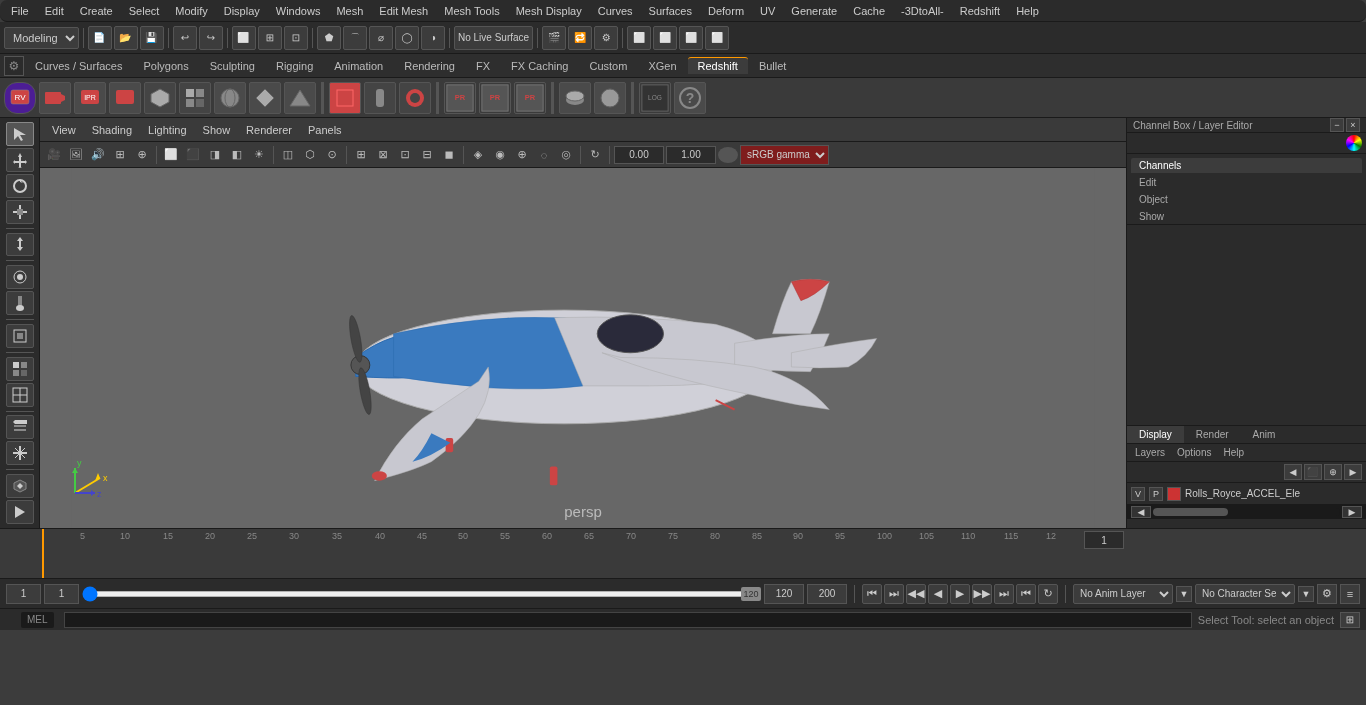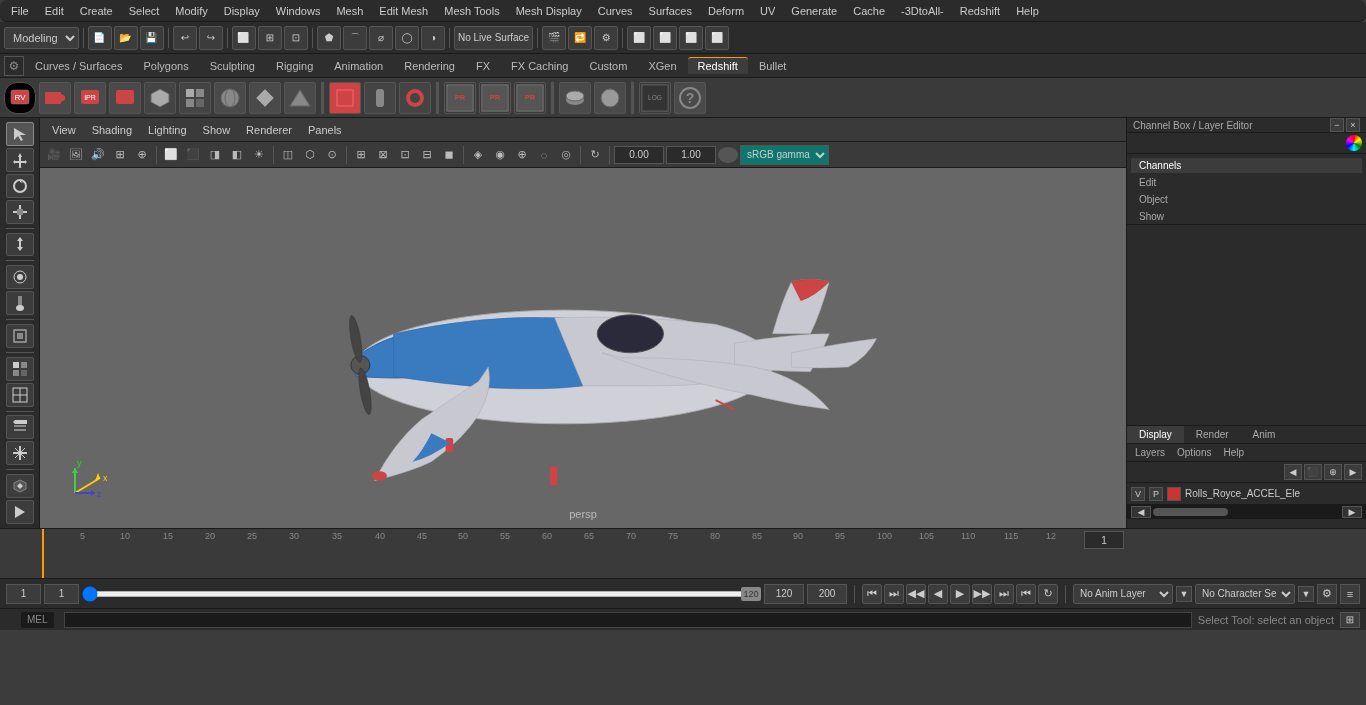--- a/index.html
+++ b/index.html
@@ -37,21 +37,21 @@
     #viewport-area { flex: 1; display: flex; flex-direction: column; background: #676767; position: relative; }
 
     
     #viewport-header { display: flex; align-items: center; height: 24px; background: #3a3a3a; border-bottom: 1px solid #1a1a1a; padding: 0 6px; gap: 4px; }
     .vp-menu-item { padding: 2px 6px; cursor: pointer; color: #ccc; font-size: 11px; }
 
     
     #viewport-toolbar { display: flex; align-items: center; height: 26px; background: #3a3a3a; border-bottom: 1px solid #1a1a1a; padding: 0 4px; gap: 2px; flex-wrap: nowrap; }
     .vp-btn { height: 20px; min-width: 20px; background: transparent; border: none; cursor: pointer; display: flex; align-items: center; justify-content: center; color: #bbb; font-size: 11px; border-radius: 2px; padding: 0 2px; }
     .vp-input-small { width: 50px; height: 18px; background: #2b2b2b; border: 1px solid #555; color: #ccc; font-size: 10px; text-align: center; }
-    .vp-select { height: 20px; background: #0f766e; border: 1px solid #555; color: #ccc; font-size: 10px; padding: 0 2px; }
+    .vp-select { height: 20px; background: #7f1d1d; border: 1px solid #555; color: #ccc; font-size: 10px; padding: 0 2px; }
 
     
     #viewport-canvas { flex: 1; position: relative; overflow: hidden; background: #676767; }
     #viewport-canvas svg { position: absolute; top: 0; left: 0; width: 100%; height: 100%; }
     #viewport-label { position: absolute; bottom: 8px; left: 50%; transform: translateX(-50%); color: #ccc; font-size: 11px; }
 
     
     #axis-indicator { position: absolute; bottom: 20px; left: 20px; width: 50px; height: 50px; }
 
     
@@ -174,21 +174,21 @@
   <div class="shelf-tab">Rendering</div>
   <div class="shelf-tab">FX</div>
   <div class="shelf-tab">FX Caching</div>
   <div class="shelf-tab">Custom</div>
   <div class="shelf-tab">XGen</div>
   <div class="shelf-tab active">Redshift</div>
   <div class="shelf-tab">Bullet</div>
 </div>
 
 <div id="shelf-icons">
-  <div class="shelf-icon" style="background:#000000;border-radius:13px;">
+  <div class="shelf-icon" style="background:#4c1d95;border-radius:13px;">
     <svg width="24" height="24" viewBox="0 0 24 24">
         <rect x="3" y="4" width="18" height="14" rx="2" fill="#cc4444" stroke="#888" stroke-width="0.5"></rect>
         <text x="12" y="14" text-anchor="middle" fill="white" font-size="8">RV</text>
       </svg>
   </div>
   <div class="shelf-icon">
     <svg width="24" height="24" viewBox="0 0 24 24">
         <rect x="2" y="6" width="16" height="12" rx="1" fill="#cc4444"></rect>
         <polygon points="18,8 22,10 22,14 18,16" fill="#cc4444"></polygon>
       </svg>
@@ -495,21 +495,21 @@
           <text x="38" y="28" font-size="9" fill="#ffcc00">x</text>
           <line x1="10" y1="40" x2="10" y2="15" stroke="#44cc44" stroke-width="2"></line>
           <polygon points="10,15 7,20 13,20" fill="#44cc44"></polygon>
           <text x="12" y="13" font-size="9" fill="#44cc44">y</text>
           <line x1="10" y1="40" x2="30" y2="40" stroke="#4444cc" stroke-width="2"></line>
           <polygon points="30,40 26,37 26,43" fill="#4444cc"></polygon>
           <text x="32" y="44" font-size="9" fill="#4444cc">z</text>
         </svg>
       </div>
 
-      <div id="viewport-label" style="position:absolute;bottom:8px;left:50%;transform:translateX(-50%);color:#bbb;font-size:11px;">persp</div>
+      <div id="viewport-label" style="position:absolute;bottom:8px;left:50%;transform:translateX(-50%);color:#bbb;font-size:15px;">persp</div>
     </div>
   </div>
 
   <div id="right-panel">
     <div id="channel-box-header">
       <span style="font-size:10px;color:#aaa;">Channel Box / Layer Editor</span>
       <div style="display:flex;gap:2px;">
         <div style="width:14px;height:14px;background:#3c3c3c;border:1px solid #555;cursor:pointer;display:flex;align-items:center;justify-content:center;font-size:9px;">−</div>
         <div style="width:14px;height:14px;background:#3c3c3c;border:1px solid #555;cursor:pointer;display:flex;align-items:center;justify-content:center;font-size:9px;">×</div>
       </div>

